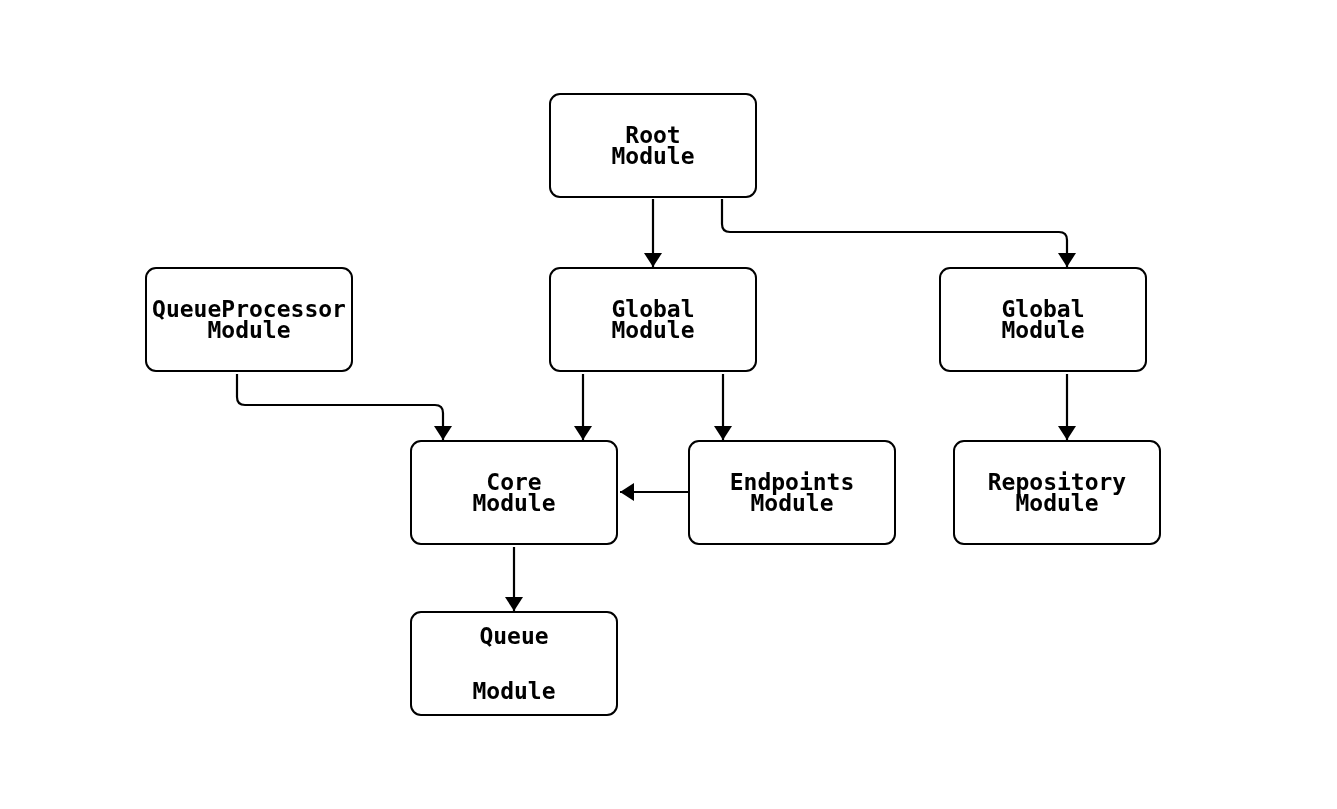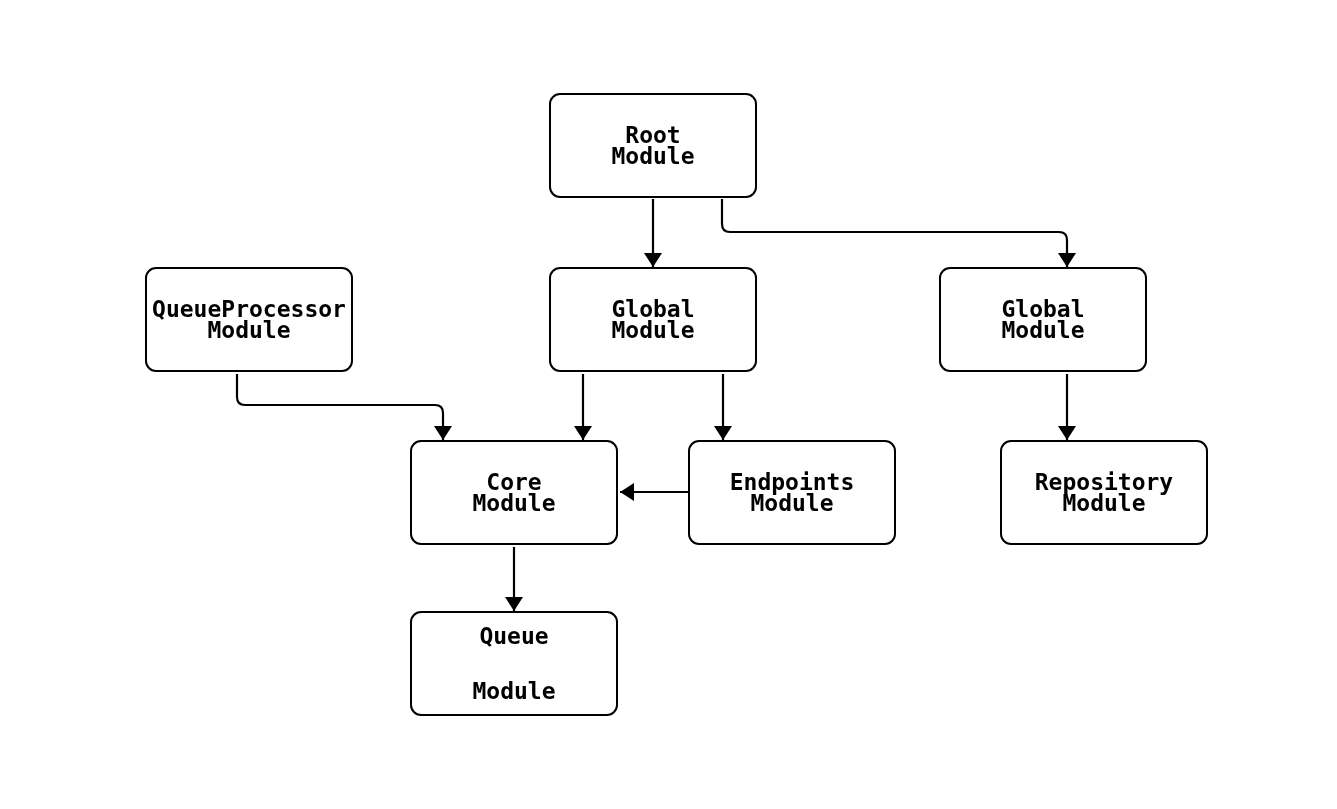--- a/index.html
+++ b/index.html
@@ -45,21 +45,21 @@
     stroke-width: 2.2;
     fill: none;
   }
   
   #node-root        { left: 549px; top:  93px; }
   #node-queueproc   { left: 133px; top: 267px; margin-left: 12px; }
   #node-server      { left: 549px; top: 267px; }
   #node-global      { left: 939px; top: 267px; }
   #node-core        { left: 410px; top: 440px; text-align: center; }
   #node-endpoints   { left: 688px; top: 440px; text-align: center; }
-  #node-repository  { left: 1000px; top: 440px; text-align: center; }
+  #node-repository  { left: 953px; top: 440px; text-align: center; }
   #node-queue       { left: 410px; top: 611px; gap: 34px; }
 </style>
 </head>
 <body>
 
 <div id="canvas">
 
   <svg id="edge-layer" width="1337" height="809" viewBox="0 0 1337 809" xmlns="http://www.w3.org/2000/svg">
     <defs>
       <marker id="arrowhead" markerUnits="userSpaceOnUse" markerWidth="14" markerHeight="18" refX="14" refY="9" orient="auto">

